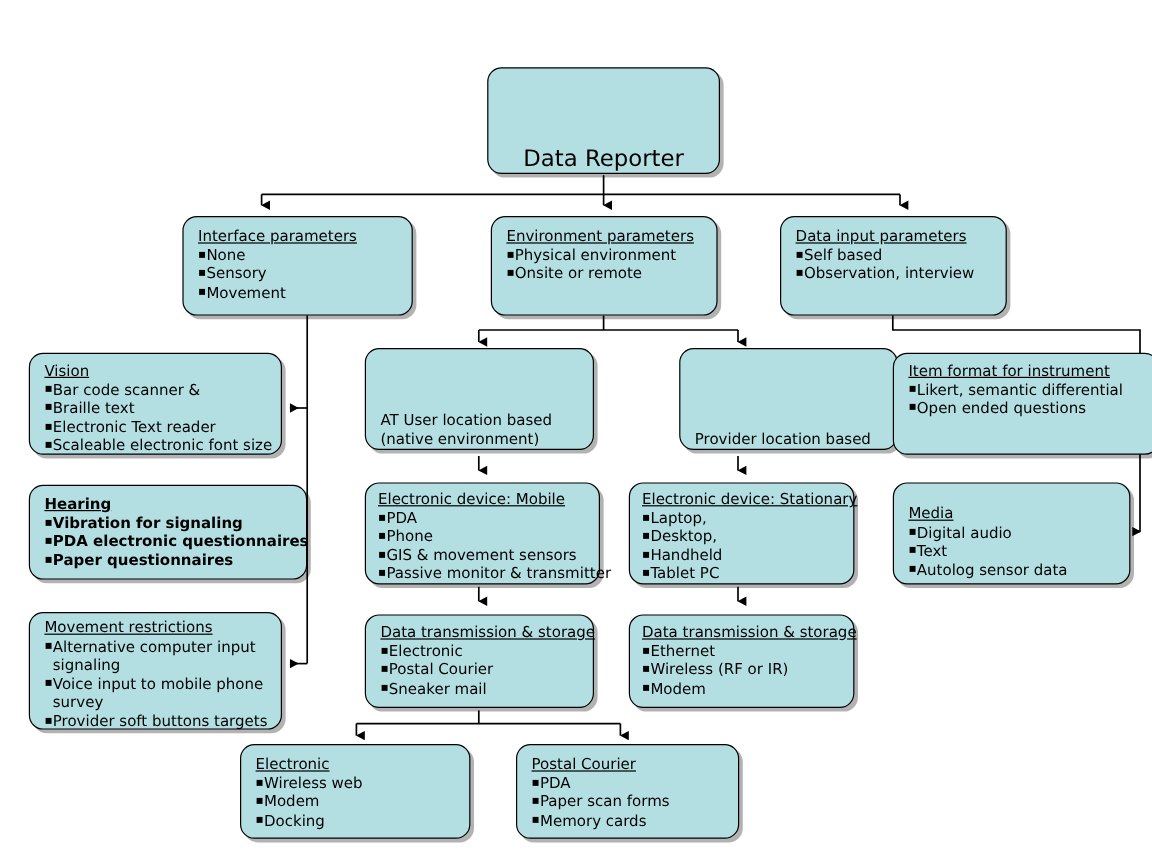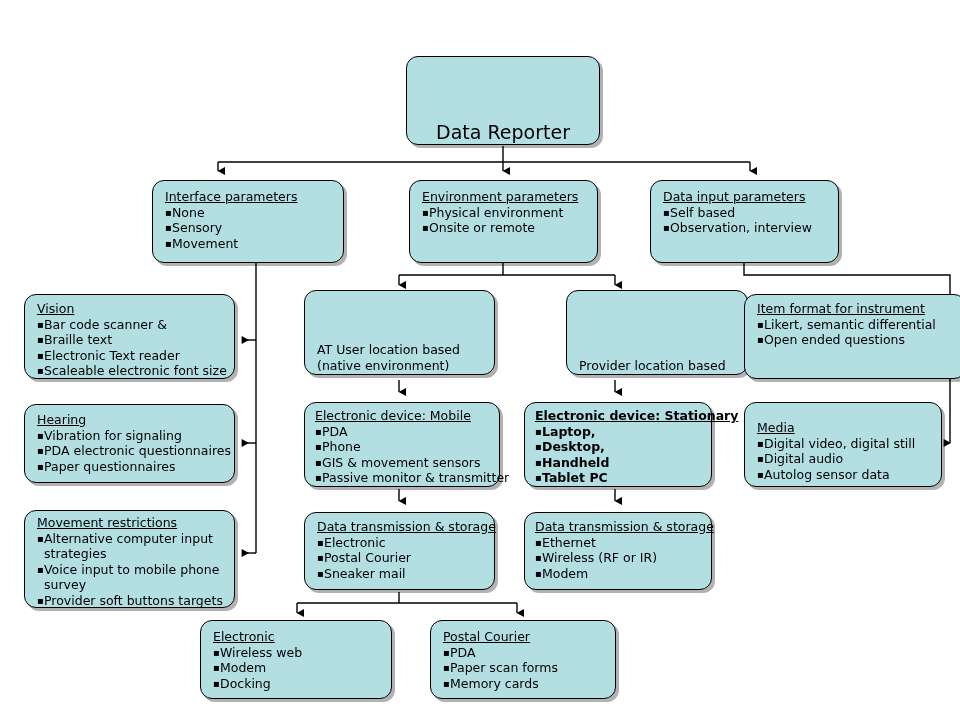--- a/index.html
+++ b/index.html
@@ -194,21 +194,21 @@
   <div class="node" style="left:744px; top:294px; width:222px; height:85px;">
     <div class="pad" style="padding-top:6px;">
       <div class="node-title">Item format for instrument</div>
       <ul class="bullets">
         <li>Likert, semantic differential</li>
         <li>Open ended questions</li>
       </ul>
     </div>
   </div>
 
-  <div class="node" style="left:24px; top:404px; width:211px; height:79px;">
+  <div class="node" style="left:24px; top:404px; width:232px; height:79px;font-weight:bold;">
     <div class="pad" style="padding-top:7px;">
       <div class="node-title">Hearing</div>
       <ul class="bullets">
         <li>Vibration for signaling</li>
         <li>PDA electronic questionnaires</li>
         <li>Paper questionnaires</li>
       </ul>
     </div>
   </div>
 
@@ -218,47 +218,47 @@
       <ul class="bullets">
         <li>PDA</li>
         <li>Phone</li>
         <li>GIS &amp; movement sensors</li>
         <li>Passive monitor &amp; transmitter</li>
       </ul>
     </div>
   </div>
 
   <div class="node" style="left:524px; top:402px; width:188px; height:85px;">
-    <div class="pad" style="padding-top:5px; padding-left:10px;font-weight:bold;">
+    <div class="pad" style="padding-top:5px; padding-left:10px;">
       <div class="node-title">Electronic device: Stationary</div>
       <ul class="bullets">
         <li>Laptop,</li>
         <li>Desktop,</li>
         <li>Handheld</li>
         <li>Tablet PC</li>
       </ul>
     </div>
   </div>
 
   <div class="node" style="left:744px; top:402px; width:198px; height:85px;">
     <div class="pad" style="padding-top:17px;">
       <div class="node-title">Media</div>
       <ul class="bullets">
-        <li>Digital video, digital still</li>
         <li>Digital audio</li>
+        <li>Text</li>
         <li>Autolog sensor data</li>
       </ul>
     </div>
   </div>
 
   <div class="node" style="left:24px; top:510px; width:211px; height:98px;">
     <div class="pad" style="padding-top:4px;">
       <div class="node-title">Movement restrictions</div>
       <ul class="bullets">
-        <li class="wrapline">Alternative computer input strategies</li>
+        <li class="wrapline">Alternative computer input signaling</li>
         <li class="wrapline">Voice input to mobile phone survey</li>
         <li>Provider soft buttons targets</li>
       </ul>
     </div>
   </div>
 
   <div class="node" style="left:304px; top:512px; width:191px; height:78px;">
     <div class="pad" style="padding-top:6px;">
       <div class="node-title">Data transmission &amp; storage</div>
       <ul class="bullets">

